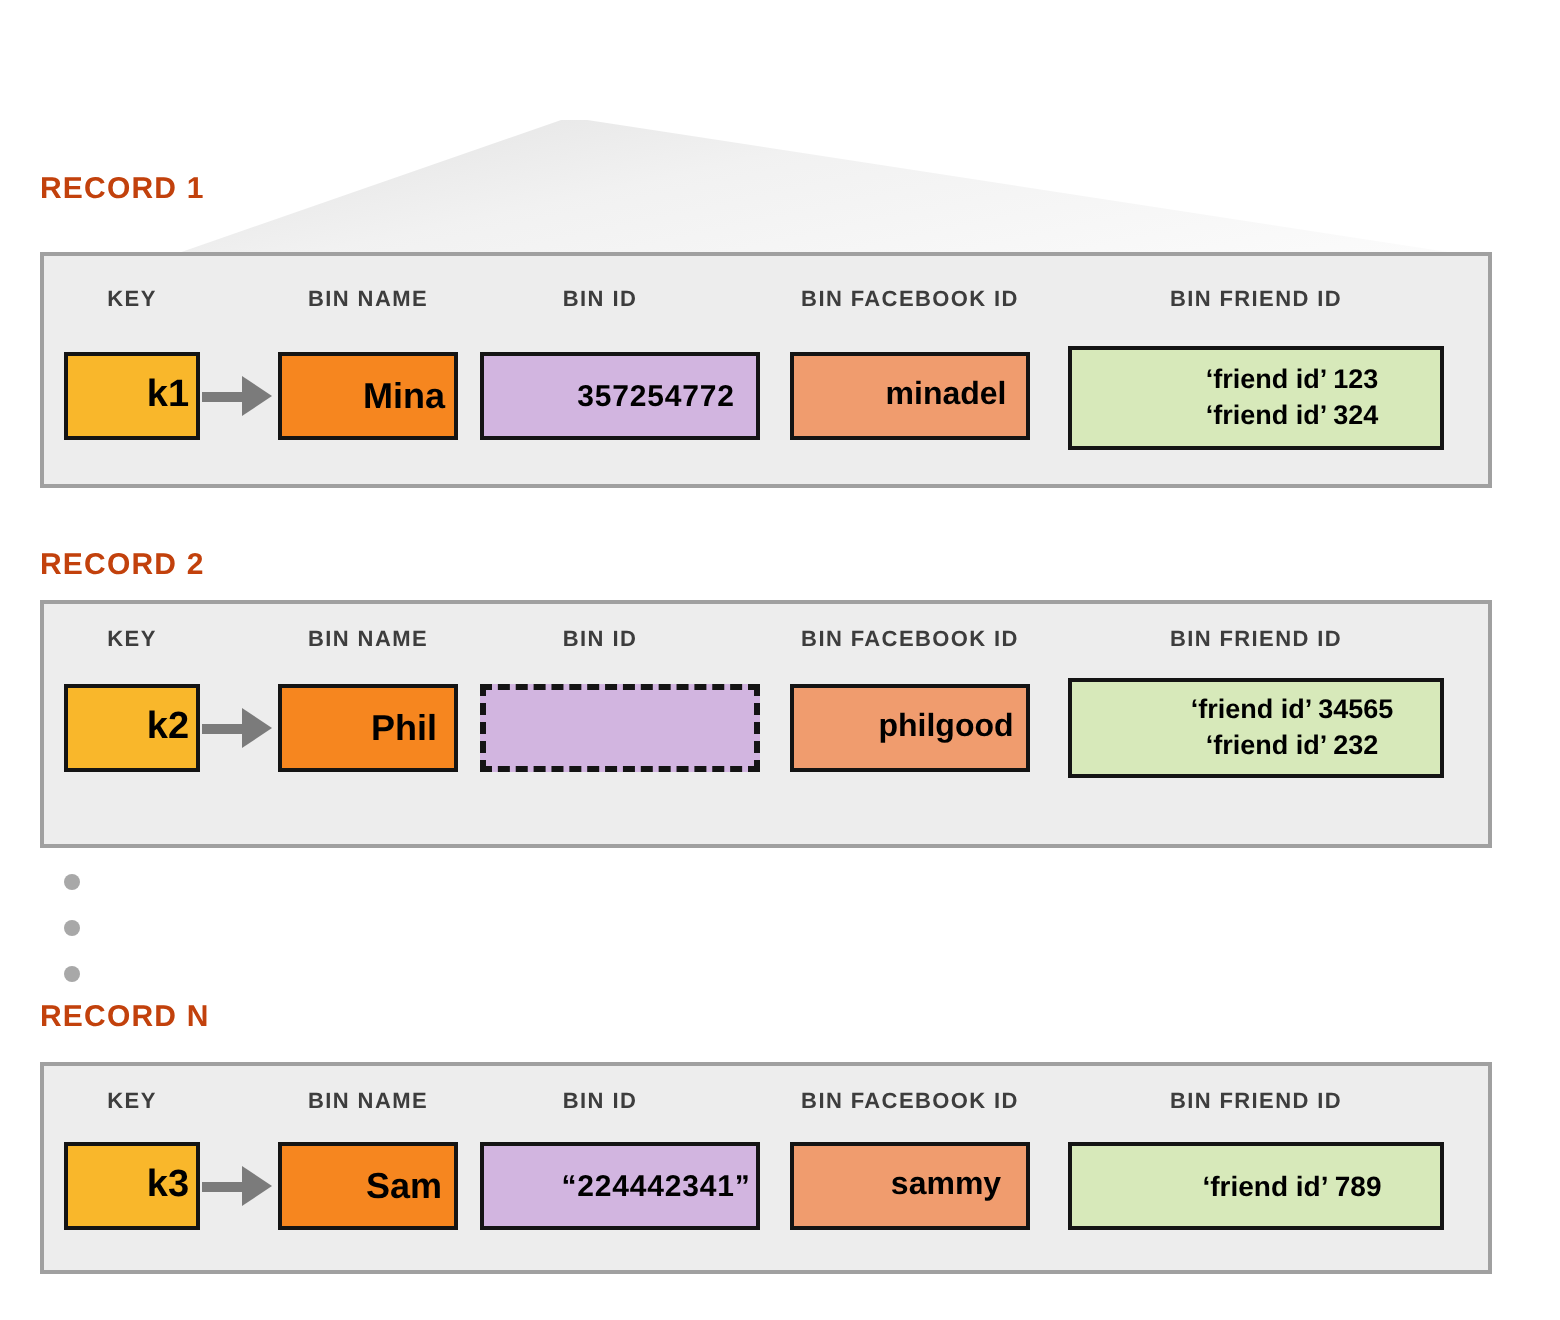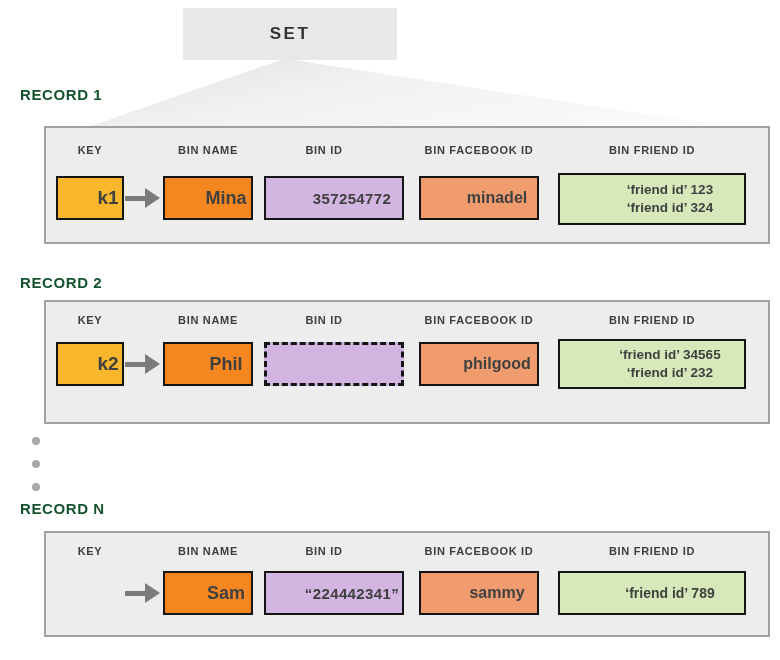--- a/index.html
+++ b/index.html
@@ -15,44 +15,43 @@
     font-size:17px;font-weight:bold;letter-spacing:2.5px;color:#333;
   }
   .funnel{
     position:absolute;left:85px;top:60px;width:652px;height:68px;
     clip-path:polygon(32% 0%, 30% 0%, 0% 100%, 100% 100%);
     background:linear-gradient(168deg,#dcdcdc 0%,#efefef 40%,#fafafa 95%);
     opacity:.85;
   }
   
   .record-label{
-    position:absolute;left:20px;font-size:15px;font-weight:bold;color:#14532d;
+    position:absolute;left:20px;font-size:15px;font-weight:bold;color:#c2410c;
     letter-spacing:.6px;
   }
   .record{
     position:absolute;left:20px;width:726px;box-sizing:border-box;
     background:var(--c-record_bg,#ededed);
     border:2px solid var(--c-record_border,#a0a0a0);
-    margin-left:24px;
     --hdr:14px;--row:44px;
   }
   .hdr{
     position:absolute;top:var(--hdr);font-size:11px;font-weight:bold;color:#3d3d3d;
     letter-spacing:.7px;text-align:center;white-space:nowrap;
   }
   .h-key{left:0;width:88px;}
   .h-name{left:107px;width:110px;}
   .h-binid{left:208px;width:140px;}
   .h-fb{left:358px;width:150px;}
   .h-friend{left:516px;width:180px;}
   .vbox{
     position:absolute;top:var(--row);height:44px;box-sizing:border-box;
     border:2px solid var(--c-box_border,#141414);
     display:flex;align-items:center;justify-content:center;
-    color:#404040;font-weight:bold;padding-left:36px;
+    color:#000000;font-weight:bold;padding-left:36px;
   }
   .key   {left:10px; width:68px; background:var(--c-key,#f9b72b);font-size:19px;}
   .name  {left:117px;width:90px; background:var(--c-bin_name,#f6861f);font-size:18px;text-align:center;}
   .binid {left:218px;width:140px;background:var(--c-bin_id,#d2b5e0);font-size:15px;letter-spacing:.4px;}
   .binid.dashed{border:3px dashed #141414;}
   .fb    {left:373px;width:120px;background:var(--c-bin_facebook,#f09c6e);font-size:16px;}
   .friend{
     left:512px;width:188px;background:var(--c-bin_friend,#d7e9ba);
     font-size:13.5px;line-height:1.3;white-space:pre-line;text-align:center;
     top:calc(var(--row) - 3px);height:52px;
@@ -73,21 +72,20 @@
   .dot{
     position:absolute;left:32px;width:8px;height:8px;border-radius:50%;
     background:var(--c-dots,#a8a8a8);
   }
 </style>
 </head>
 <body>
 
 <div id="stage">
 
-  <div class="set-box">SET</div>
   <div class="funnel"></div>
 
   <div class="record-label" style="top:86px">RECORD 1</div>
   <div class="record r1" style="top:126px;height:118px;--hdr:16px;--row:48px;">
     <span class="hdr h-key">KEY</span>
     <span class="hdr h-name">BIN NAME</span>
     <span class="hdr h-binid">BIN ID</span>
     <span class="hdr h-fb">BIN FACEBOOK ID</span>
     <span class="hdr h-friend">BIN FRIEND ID</span>
     <div class="vbox key">k1</div>
@@ -125,20 +123,21 @@
   <div class="dot" style="top:460px"></div>
   <div class="dot" style="top:483px"></div>
 
   <div class="record-label" style="top:500px">RECORD N</div>
   <div class="record rn" style="top:531px;height:106px;--hdr:12px;--row:38px;">
     <span class="hdr h-key">KEY</span>
     <span class="hdr h-name">BIN NAME</span>
     <span class="hdr h-binid">BIN ID</span>
     <span class="hdr h-fb">BIN FACEBOOK ID</span>
     <span class="hdr h-friend">BIN FRIEND ID</span>
+    <div class="vbox key">k3</div>
     <div class="arrow">
         <span class="shaft"></span>
         <span class="head"></span>
       </div>
     <div class="vbox name">Sam</div>
     <div class="vbox binid">“224442341”</div>
     <div class="vbox fb">sammy</div>
     <div class="vbox friend">‘friend id’ 789</div>
   </div>
 

